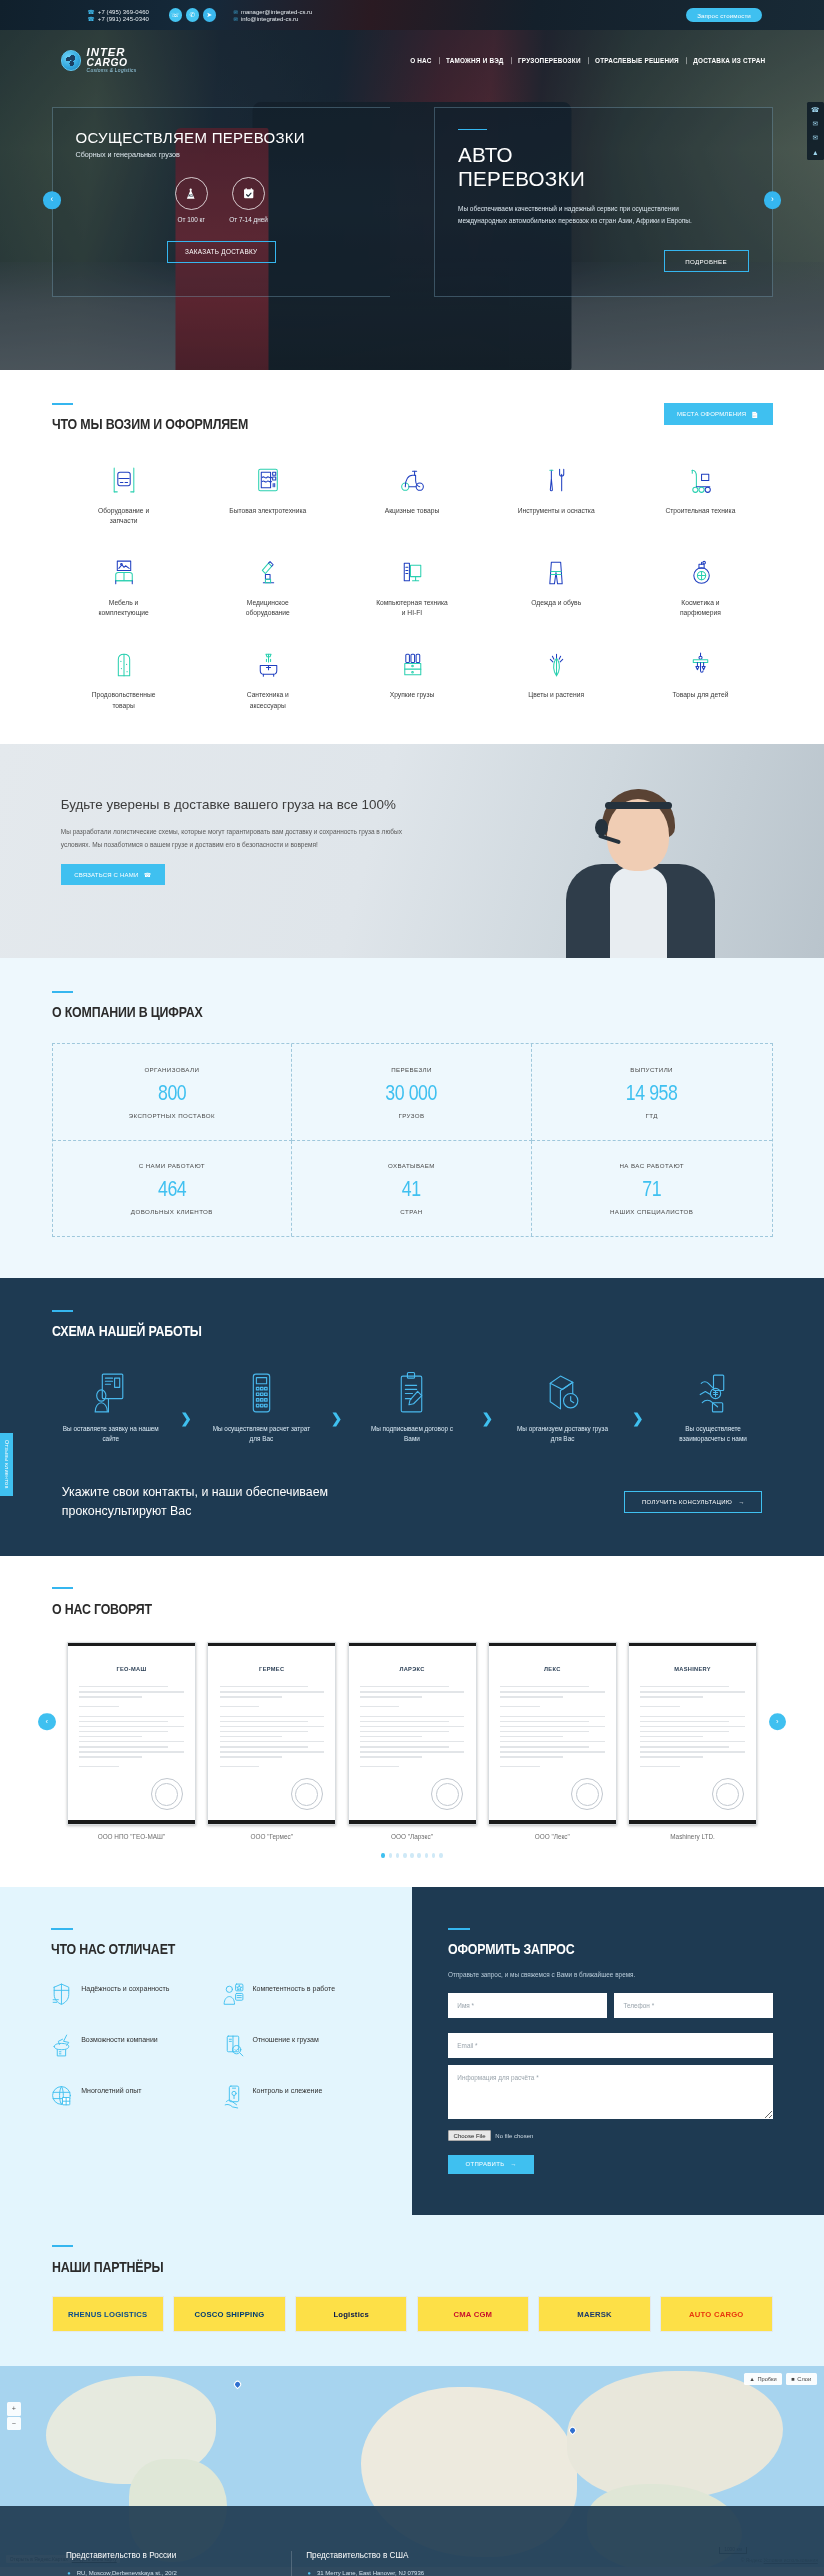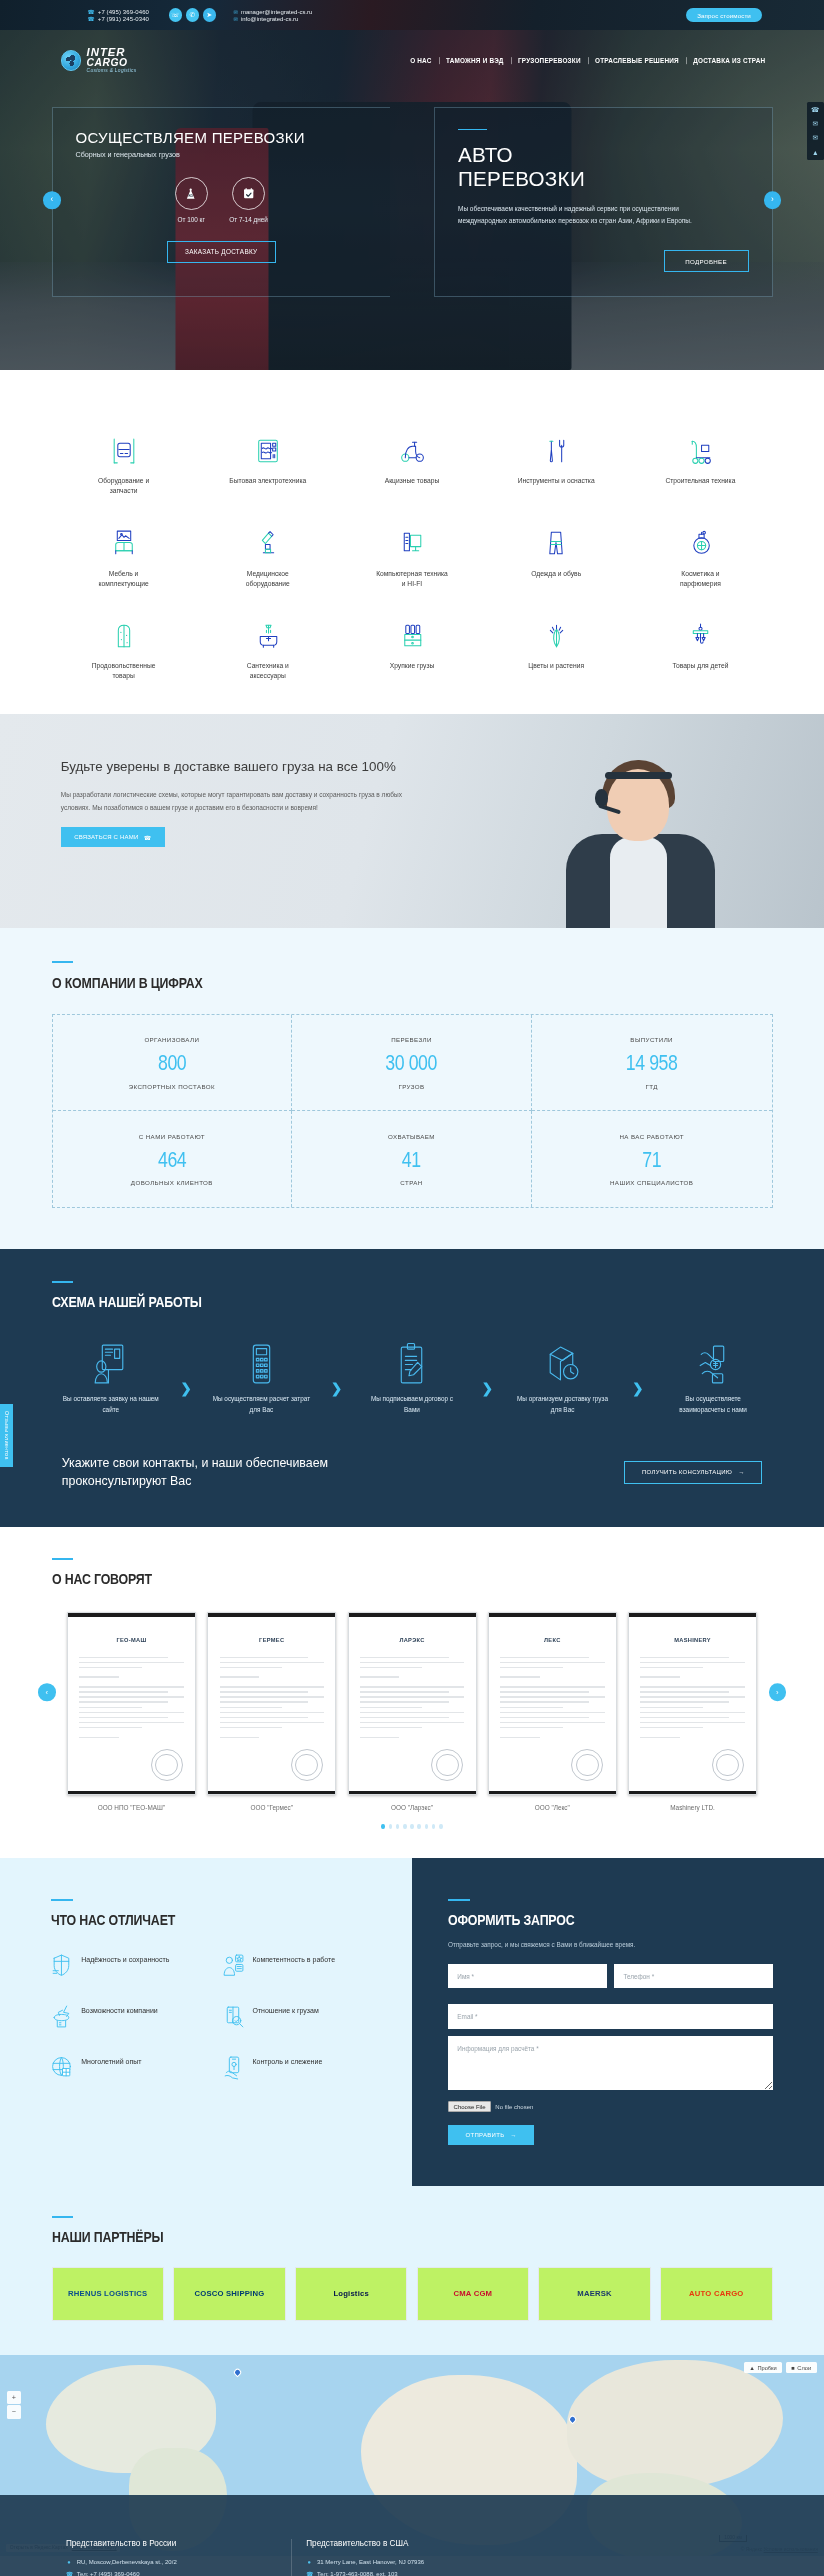--- a/index.html
+++ b/index.html
@@ -167,21 +167,21 @@
   .cargo-ico{height:34px;display:flex;align-items:flex-end;justify-content:center;}
   .cargo-ico svg{display:block;}
   .cargo-lbl{font-size:6.7px;color:#3a3a3a;line-height:1.5;max-width:77px;}
 
   
   .assure{
     position:relative;height:214px;overflow:hidden;
     background:linear-gradient(105deg,#e4e9ed 0%,#dfe5ea 45%,#cfd8de 70%,#b9c4cc 100%);
   }
   .assure .wrap{position:relative;height:100%;}
-  .assure-txt{position:absolute;top:44px;left:9.3px;width:361px;}
+  .assure-txt{position:absolute;top:52px;left:9.3px;width:361px;}
   .assure-h{font-size:13.4px;color:#3c3c3c;line-height:1.35;font-weight:400;}
   .assure-p{font-size:6.5px;color:#5a5a5a;line-height:2;margin-top:11.3px;}
   .btn-contact{
     margin-top:13.4px;background:#3fc0f0;color:#fff;border:none;padding:6.7px 13.4px;
     font-size:6px;letter-spacing:0.2px;cursor:pointer;font-family:inherit;display:inline-flex;gap:5.2px;align-items:center;
   }
   .operator{
     position:absolute;right:20.6px;bottom:0;width:222px;height:183px;
   }
   .op-head{position:absolute;left:77px;top:24px;width:62px;height:72px;border-radius:52% 52% 46% 46%;background:#f0cdb4;}
@@ -289,21 +289,21 @@
   .ffile-name{color:#cfdbe4;font-size:6px;}
   .btn-send{
     margin-top:13.4px;background:#3fc0f0;border:none;color:#fff;padding:6.7px 17.5px;
     font-size:6px;letter-spacing:0.3px;font-family:inherit;cursor:pointer;display:inline-flex;gap:6.2px;align-items:center;
   }
 
   
   .partners{background:#e3f5fd;padding:30px 0 34px;}
   .plogos{display:flex;gap:9.3px;margin-top:21.6px;}
   .plogo{
-    flex:1;height:54px;background:#bef264;border:0.5px solid #e4e9ed;
+    flex:1;height:36px;background:#fde047;border:0.5px solid #e4e9ed;
     display:flex;align-items:center;justify-content:center;
     font-size:7.7px;font-weight:bold;letter-spacing:0.2px;
   }
 
   
   .map{
     height:201px;position:relative;overflow:hidden;
     background:#a7d4ef;
   }
   .map-land{position:absolute;background:#ecebe2;border-radius:40% 55% 45% 60%;}
@@ -445,20 +445,30 @@
   <div class="side-rail">
     <span>☎</span>
     <span>✉</span>
     <span>✉</span>
     <span>▲</span>
   </div>
 </div>
 
 <section class="sec">
   <div class="wrap">
+    <div class="cargo-head">
+      <div>
+        <div class="dash"></div>
+        <h2 class="h2">ЧТО МЫ ВОЗИМ И ОФОРМЛЯЕМ</h2>
+      </div>
+      <button class="btn-places">
+        <span>МЕСТА ОФОРМЛЕНИЯ</span>
+        <span>📄</span>
+      </button>
+    </div>
     <div class="cargo-grid" id="cargo-grid">
   <div class="cargo-item">
     <div class="cargo-ico">
             <svg width="30" height="32" viewBox="0 0 58 62" fill="none" stroke-width="2" stroke-linecap="round" stroke-linejoin="round">
               <path d="M10 8v46M48 8v46" stroke="#2ad0b0"></path>
               <rect x="17" y="16" width="24" height="26" rx="4" stroke="#1f3fc0"></rect>
               <path d="M19 28h20M22 36h5M31 36h5" stroke="#1f3fc0"></path>
               <path d="M10 54h6M42 54h6" stroke="#2ad0b0"></path>
             </svg>
           </div>

